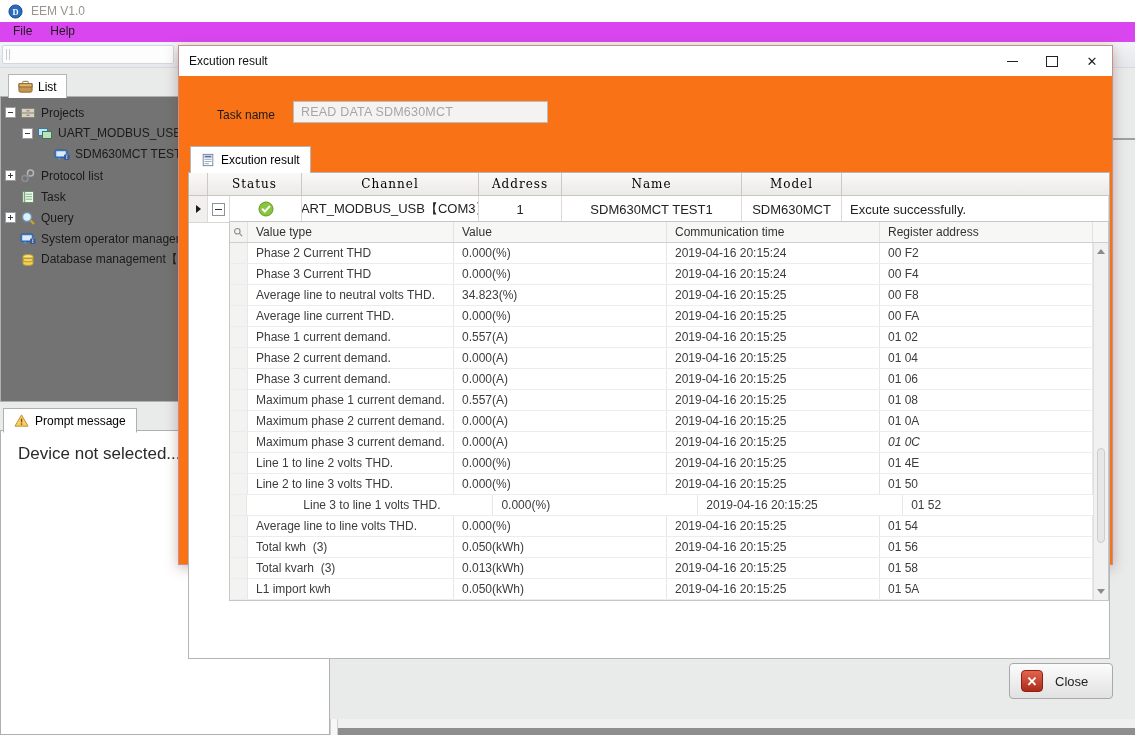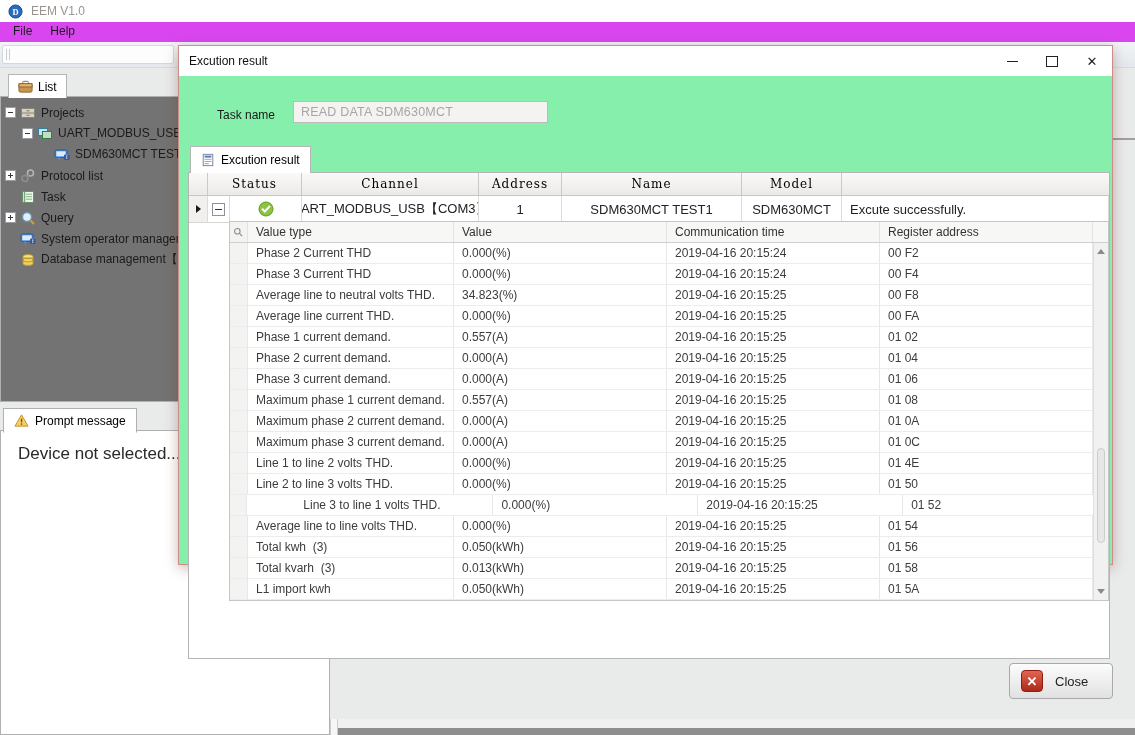--- a/index.html
+++ b/index.html
@@ -44,21 +44,21 @@
   .prompt-text{position:absolute;left:17px;top:13px;font-size:17px;color:#2a2a2a;}
 
   
   .bstrip-light{position:absolute;left:330px;top:719px;width:805px;height:16px;background:#f0f0f0;}
   .bsplit{position:absolute;left:330px;top:719px;width:8px;height:16px;background:#f7f7f7;
           border-left:1px solid #cfcfcf;border-right:1px solid #cfcfcf;box-sizing:border-box;}
   .bstrip-dark{position:absolute;left:338px;top:728px;width:797px;height:7px;background:#8e8e8e;}
   .right-line{position:absolute;left:1113px;top:138px;width:22px;height:2px;background:#9f9f9f;}
 
   
-  .dialog{position:absolute;left:178px;top:45px;width:935px;height:520px;background:#86efac;
+  .dialog{position:absolute;left:178px;top:45px;width:935px;height:520px;background:#f97316;
           border:1px solid #c98e88;box-shadow:0 3px 12px rgba(110,55,45,.35);box-sizing:border-box;z-index:5;}
   .dlg-title{position:absolute;left:0;top:0;right:0;height:30px;background:#fff;display:flex;
              align-items:center;padding-left:10px;font-size:12px;color:#111;}
   .wbtns{margin-left:auto;display:flex;height:100%;}
   .wb{width:40px;height:100%;display:flex;align-items:center;justify-content:center;color:#222;font-size:13px;cursor:pointer;}
   .wb.min i{width:11px;height:1px;background:#222;display:block;}
   .wb.max i{width:10px;height:9px;border:1px solid #222;display:block;}
   .task-label{position:absolute;left:38px;top:62px;font-size:12px;color:#1a1a1a;}
   .task-input{position:absolute;left:114px;top:55px;width:239px;height:20px;background:#f4f3f2;
               border:1px solid #bbb;color:#a6a6a6;font:12.5px "Liberation Sans",sans-serif;
@@ -397,21 +397,21 @@
             <div class="dcell" style="width: 206px;">Maximum phase 2 current demand.</div>
             <div class="dcell" style="width: 213px;">0.000(A)</div>
             <div class="dcell" style="width: 213px;">2019-04-16 20:15:25</div>
             <div class="dcell" style="width: 213px;">01 0A</div>
           </div>
           <div class="drow">
             <div class="dcell d-ind" style="width: 18px;"></div>
             <div class="dcell" style="width: 206px;">Maximum phase 3 current demand.</div>
             <div class="dcell" style="width: 213px;">0.000(A)</div>
             <div class="dcell" style="width: 213px;">2019-04-16 20:15:25</div>
-            <div class="dcell" style="width: 213px;">01 0C</div>
+            <div class="dcell" style="width: 213px; font-style: italic;">01 0C</div>
           </div>
           <div class="drow">
             <div class="dcell d-ind" style="width: 18px;"></div>
             <div class="dcell" style="width: 206px; text-align: right;">Line 1 to line 2 volts THD.</div>
             <div class="dcell" style="width: 213px;">0.000(%)</div>
             <div class="dcell" style="width: 213px;">2019-04-16 20:15:25</div>
             <div class="dcell" style="width: 213px;">01 4E</div>
           </div>
           <div class="drow">
             <div class="dcell d-ind" style="width: 18px;"></div>

